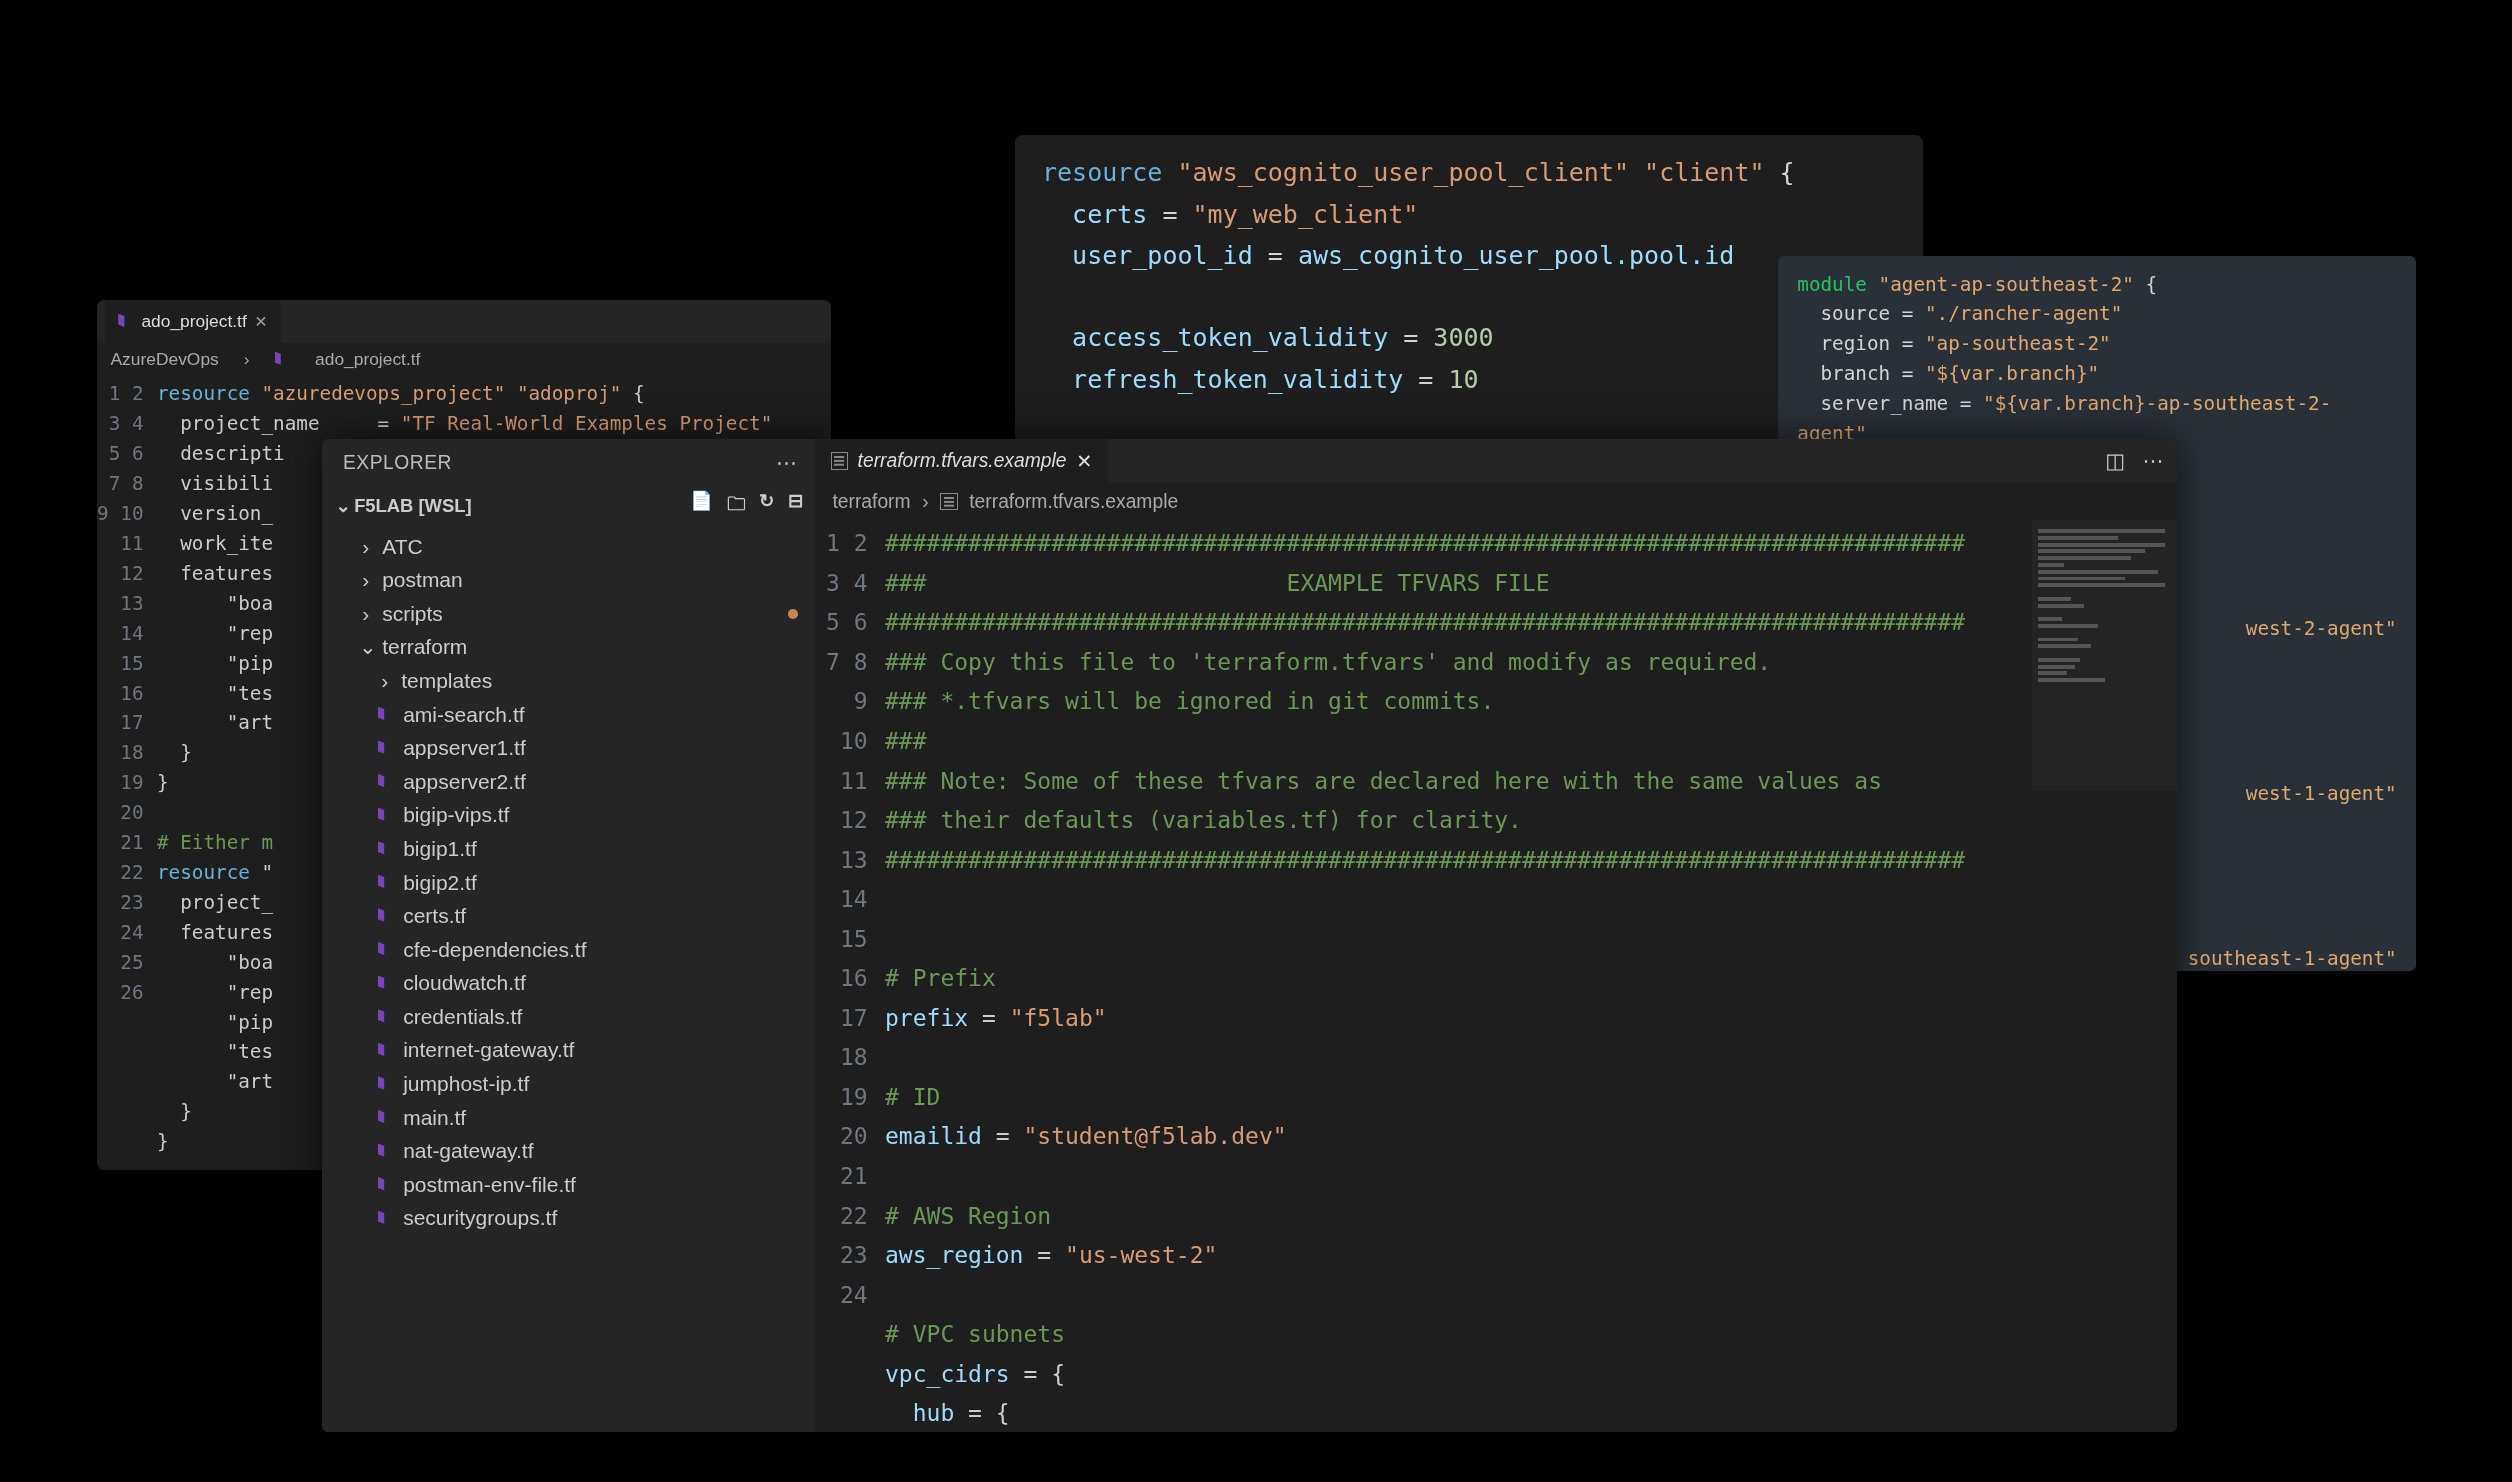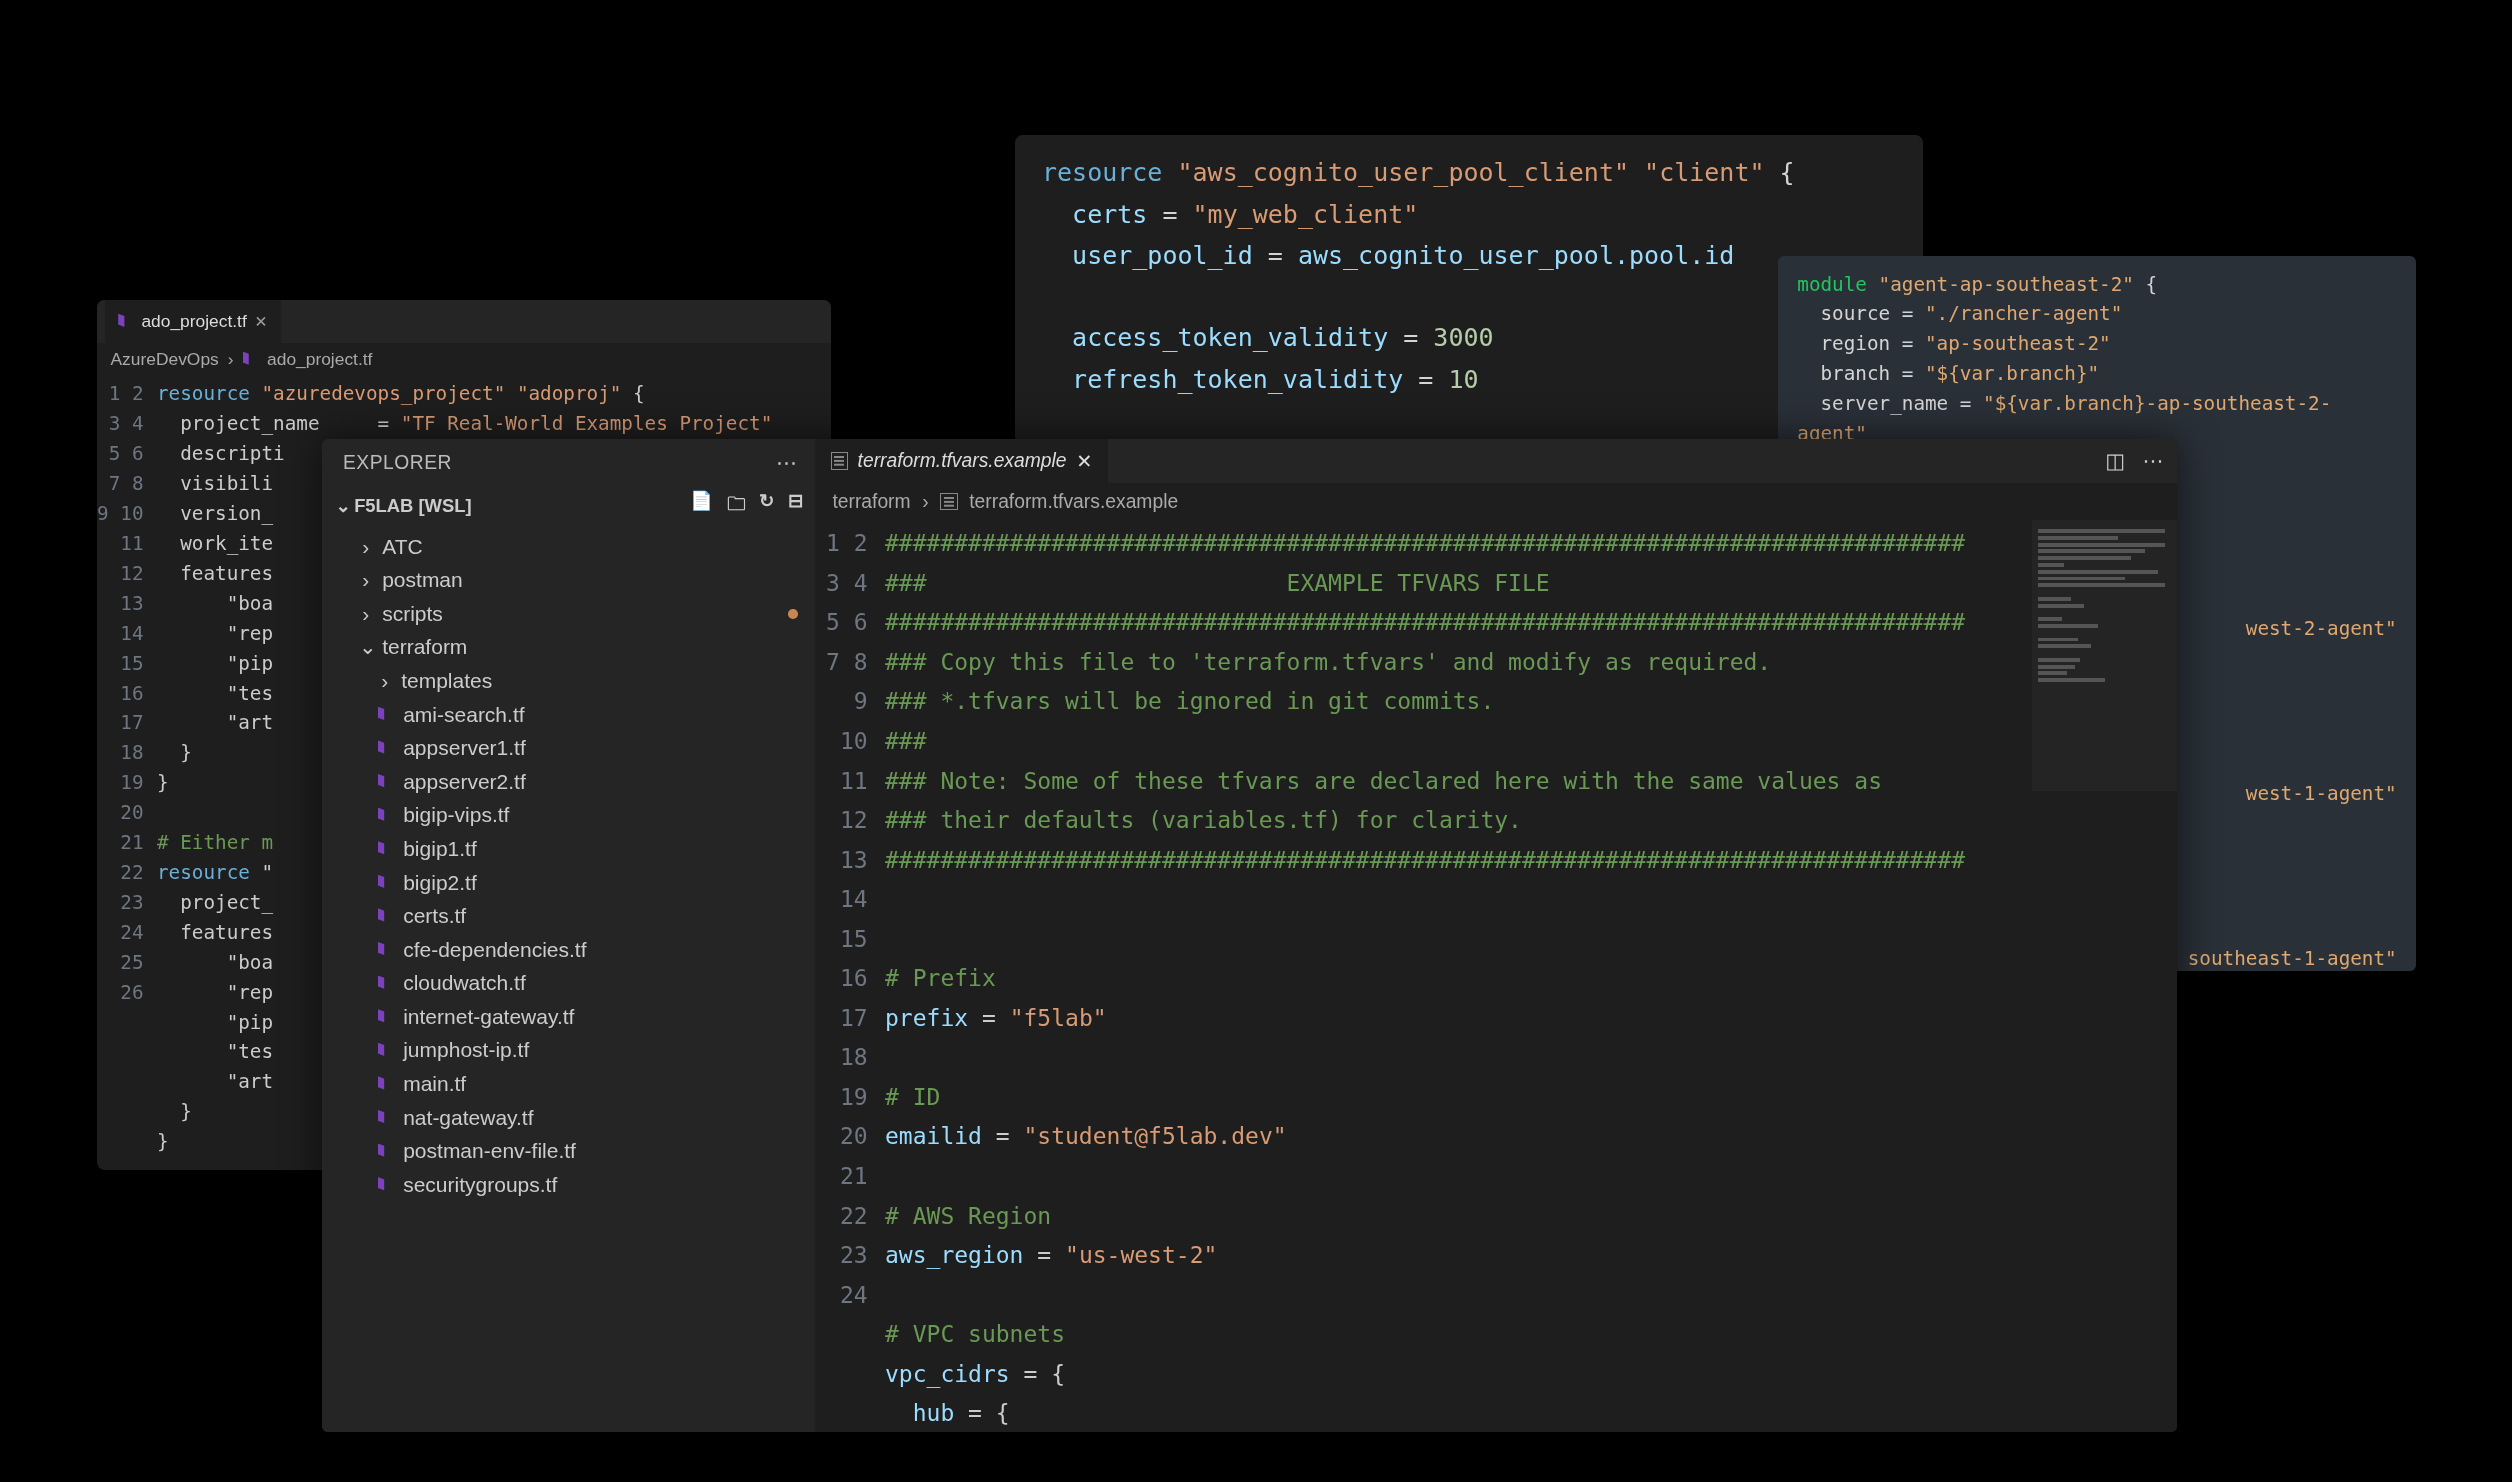--- a/index.html
+++ b/index.html
@@ -70,21 +70,21 @@
     height: 43px;
     padding: 0 13.5px;
     font-size: 17.4px;
     color: #ddd;
   }
   .tab .x { color: #999; font-size: 15.5px; cursor: pointer; }
   .crumbs {
     padding: 5.8px 13.5px;
     font-size: 17.4px;
     color: #aaa;
-    display: flex; gap: 9px; align-items: center;
+    display: flex; gap: 25px; align-items: center;
   }
   .tf-icon {
     display:inline-block; width:15.5px; height:15.5px;
     background:#7b42bc;
     clip-path: polygon(0 0, 40% 15%, 40% 85%, 0 70%);
     position:relative;
   }
   .tf-icon::after{
     content:''; position:absolute; left:45%; top:18%;
     width:56%; height:70%; background:#7b42bc;
@@ -368,20 +368,24 @@
       <div class="tree-row depth2">
           <span class="tf-icon"></span>
           <span>cfe-dependencies.tf</span>
         </div>
       <div class="tree-row depth2">
           <span class="tf-icon"></span>
           <span>cloudwatch.tf</span>
         </div>
       <div class="tree-row depth2">
           <span class="tf-icon"></span>
+          <span>credentials.tf</span>
+        </div>
+      <div class="tree-row depth2">
+          <span class="tf-icon"></span>
           <span>internet-gateway.tf</span>
         </div>
       <div class="tree-row depth2">
           <span class="tf-icon"></span>
           <span>jumphost-ip.tf</span>
         </div>
       <div class="tree-row depth2">
           <span class="tf-icon"></span>
           <span>main.tf</span>
         </div>

